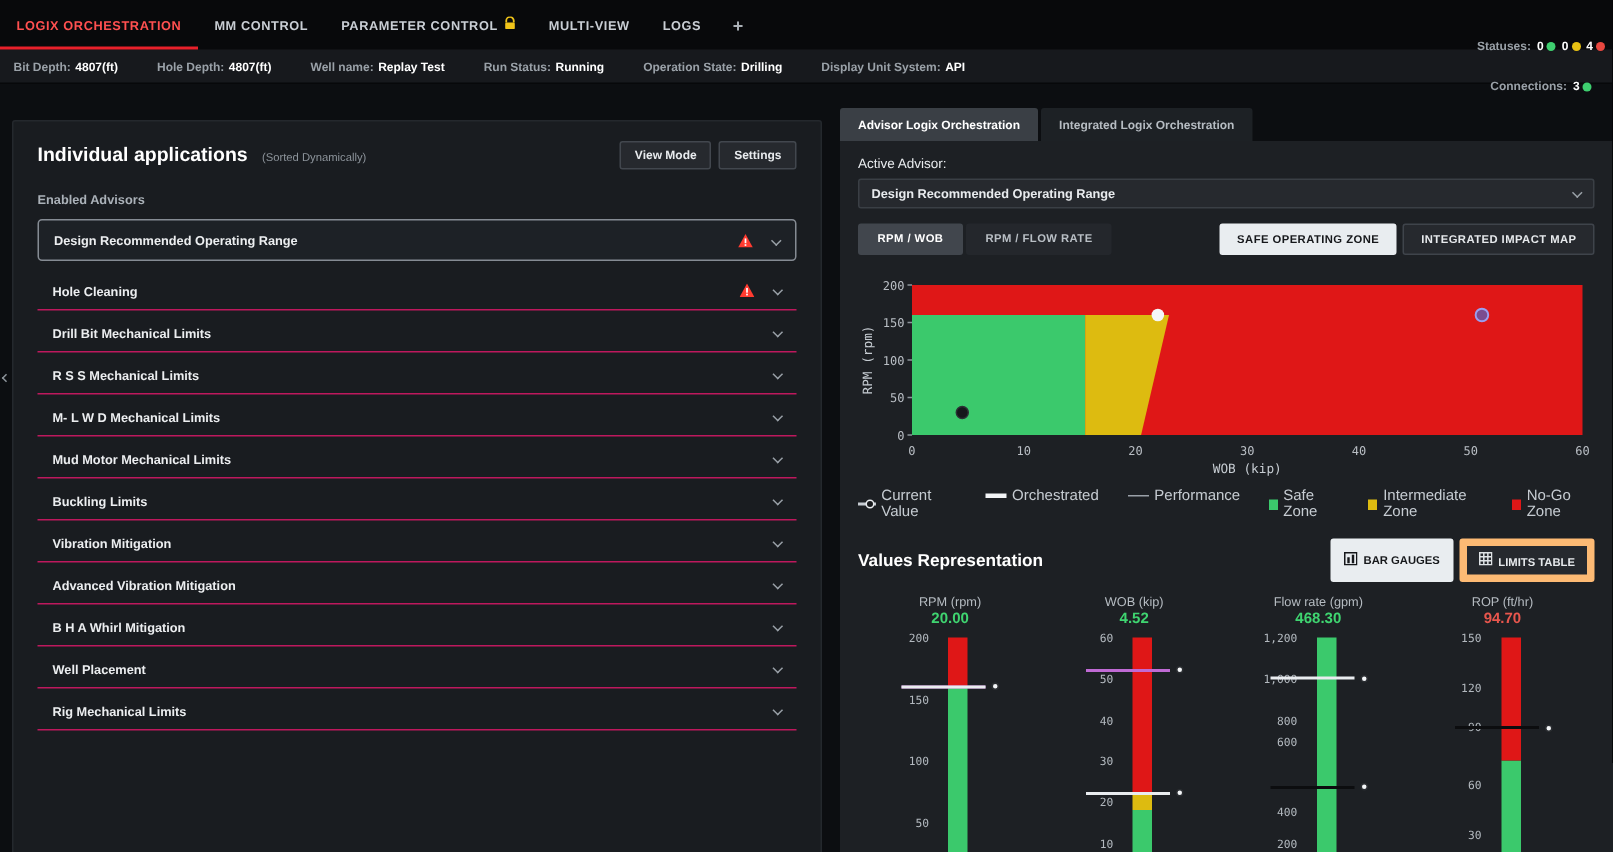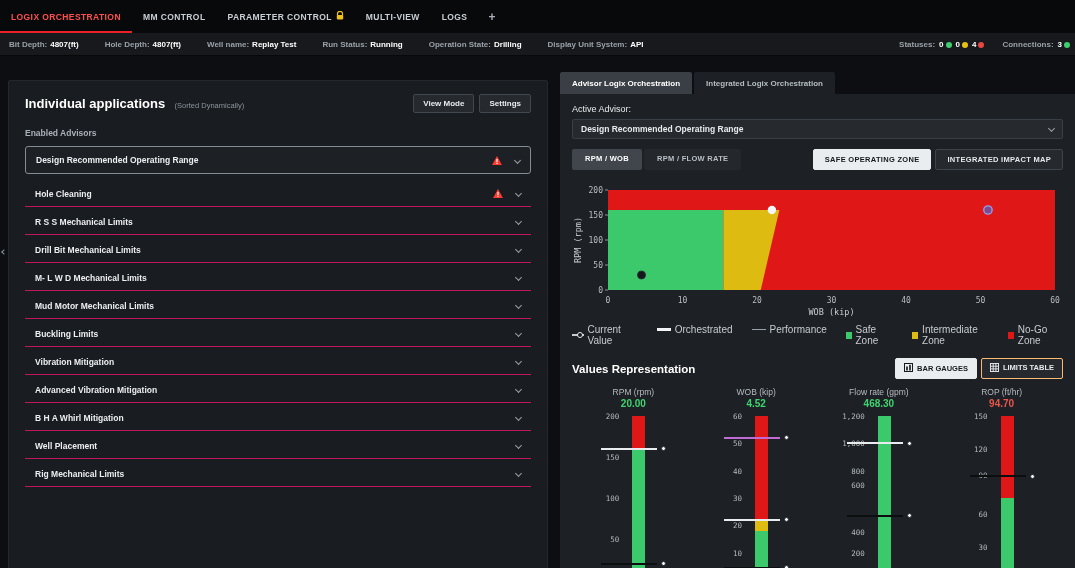--- a/index.html
+++ b/index.html
@@ -11,21 +11,21 @@
   .tabbar{display:flex;align-items:stretch;height:33px;background:#08090b;}
   .tab{display:flex;align-items:center;gap:4px;padding:0 11px;font-size:8.5px;font-weight:bold;letter-spacing:.4px;color:#c9ced4;cursor:pointer;white-space:nowrap;}
   .tab.active{color:#ff5050;box-shadow:inset 0 -2px 0 #e8202a;}
   .tab.add{font-size:12px;color:#aab0b6;padding:0 10px;}
 
   
   .statusbar{display:flex;justify-content:space-between;align-items:center;height:23px;background:#17191d;padding:0 9px;font-size:8px;border-bottom:1px solid #07080a;}
   .sb-left{display:flex;gap:26px;white-space:nowrap;}
   .sb-item .lbl,.sb-grp .lbl{color:#9aa1a8;font-weight:bold;}
   .sb-item .val{color:#fff;font-weight:bold;margin-left:3px;}
-  .sb-right{display:flex;gap:18px;align-items:center;white-space:nowrap;margin-right:-4px;}
+  .sb-right{display:flex;gap:18px;align-items:center;white-space:nowrap;margin-right:-4px;flex-direction:column;}
   .sb-grp .val{color:#fff;font-weight:bold;margin-left:4px;}
   .dot{display:inline-block;width:6px;height:6px;border-radius:50%;margin-left:2px;vertical-align:-1px;}
 
   .content{position:relative;height:522px;}
 
   
   .left-card{position:absolute;left:8px;top:24px;width:540px;bottom:-8px;background:#191c20;border:1px solid #24282d;border-radius:2px;padding:13px 16px;}
   .card-head{display:flex;justify-content:space-between;align-items:flex-start;}
   .card-title{font-size:13px;font-weight:bold;color:#fff;}
   .card-sub{font-size:7.5px;color:#8d949b;margin-left:5px;}
@@ -66,21 +66,21 @@
   .sq{width:7px;height:7px;display:inline-block;}
   .ln{width:14px;height:2px;display:inline-block;position:relative;}
   .ln.line-current{background:#c6cbd1;}
   .ln.line-current::after{content:'';position:absolute;left:5px;top:-2px;width:4px;height:4px;border-radius:50%;background:#17191c;border:1px solid #e9ecef;}
   .ln.line-orchestrated{background:#f2f4f6;height:3px;}
   .ln.line-performance{background:#9aa0a8;height:1px;}
   .values-row{display:flex;justify-content:space-between;align-items:center;margin-top:12px;}
   .values-title{font-size:11.5px;font-weight:bold;color:#fff;}
   .vh-btns{display:flex;gap:4px;}
   .white-btn{display:flex;align-items:center;gap:4px;background:#e9edf0;color:#16181b;border:1px solid #e9edf0;font-size:7.5px;font-weight:bold;padding:4px 8px;border-radius:2px;font-family:inherit;cursor:pointer;white-space:nowrap;}
-  .table-btn{display:flex;align-items:flex-start;gap:4px;background:#26292e;color:#e6e9ec;border:1px solid #fdba74;font-size:7.5px;font-weight:bold;padding:4px 8px;border-radius:2px;font-family:inherit;cursor:pointer;white-space:nowrap;}
+  .table-btn{display:flex;align-items:flex-end;gap:4px;background:#26292e;color:#e6e9ec;border:5px solid #fdba74;font-size:7.5px;font-weight:bold;padding:4px 8px;border-radius:2px;font-family:inherit;cursor:pointer;white-space:nowrap;}
 
   
   .gauges{display:flex;margin-top:8px;}
   .gauge{flex:1;display:flex;flex-direction:column;align-items:center;}
   .g-title{font-size:8.5px;color:#b6bcc2;}
   .g-value{font-size:10px;font-weight:bold;margin-top:1px;}
   .g-value.ok{color:#3fd470;}
   .g-value.alert{color:#e8564d;}
   .g-body{position:relative;width:116px;height:164px;margin-top:7px;}
   .g-bar{position:absolute;left:57px;top:0;width:13px;height:100%;background:#222;}
@@ -171,26 +171,26 @@
             <span class="warn">
               <svg width="10" height="9" viewBox="0 0 12 11">
                 <path d="M6 0L12 11H0Z" fill="#ff3b30"></path>
                 <rect x="5.3" y="3.6" width="1.4" height="3.9" fill="#fff"></rect>
                 <rect x="5.3" y="8.3" width="1.4" height="1.4" fill="#fff"></rect>
               </svg>
             </span>
             <span class="chev"></span>
           </div>
           <div class="adv-row">
+            <span class="adv-label">Drill Bit Mechanical Limits</span>
+            <span class="spacer"></span>
+            <span class="chev"></span>
+          </div>
+          <div class="adv-row">
             <span class="adv-label">R S S Mechanical Limits</span>
-            <span class="spacer"></span>
-            <span class="chev"></span>
-          </div>
-          <div class="adv-row">
-            <span class="adv-label">Drill Bit Mechanical Limits</span>
             <span class="spacer"></span>
             <span class="chev"></span>
           </div>
           <div class="adv-row">
             <span class="adv-label">M- L W D Mechanical Limits</span>
             <span class="spacer"></span>
             <span class="chev"></span>
           </div>
           <div class="adv-row">
             <span class="adv-label">Mud Motor Mechanical Limits</span>

